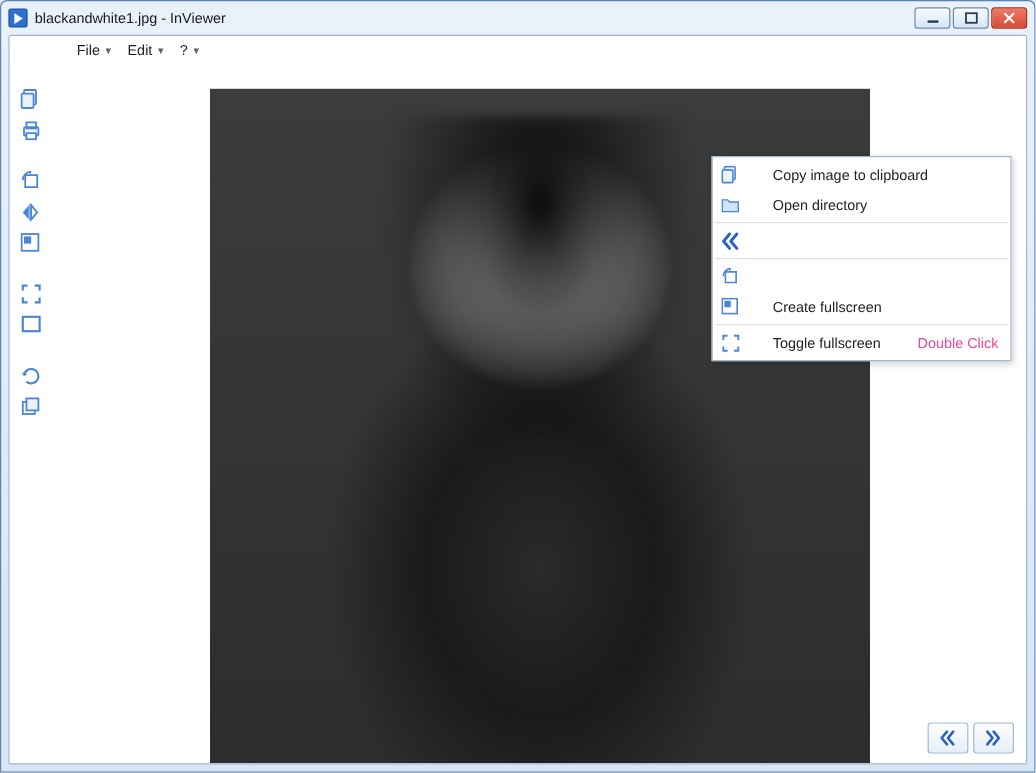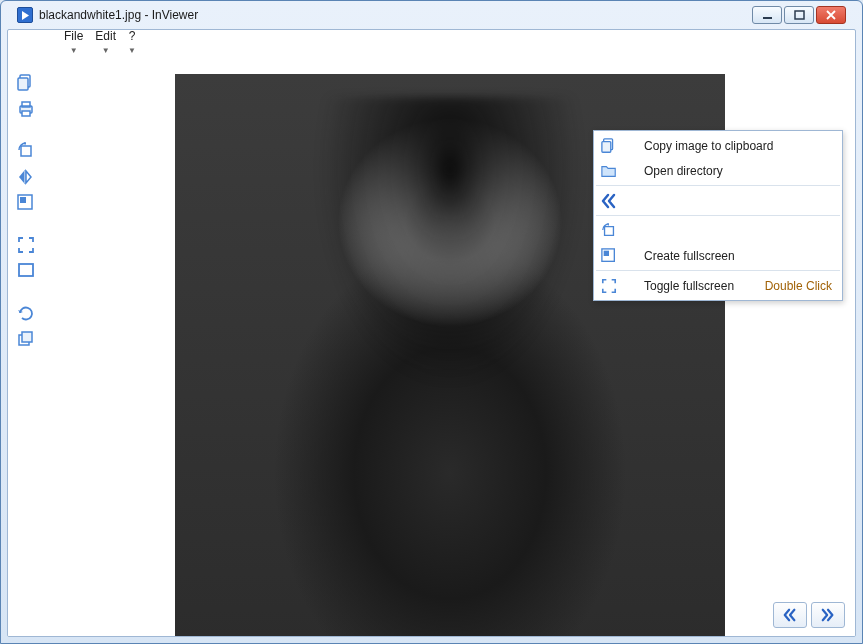--- a/index.html
+++ b/index.html
@@ -22,21 +22,21 @@
     border: 1px solid #5a84b4;
     border-radius: 6px 6px 0 0;
     display: flex;
     flex-direction: column;
     position: relative;
   }
   .titlebar {
     height: 28px;
     display: flex;
     align-items: center;
-    padding: 0 16px;
+    padding: 0 6px;
     color: #1a1a1a;
     font-size: 12px;
   }
   .titlebar-icon {
     width: 16px; height: 16px;
     margin-right: 6px;
     background: #2f6fd0;
     border: 1px solid #1d4e9a;
     border-radius: 2px;
     display: flex; align-items: center; justify-content: center;
@@ -79,21 +79,20 @@
     align-items: center;
     padding: 0 4px 0 50px;
     gap: 0;
     color: #222;
     font-size: 12px;
   }
   .menu-item {
     padding: 3px 6px;
     display: flex; align-items: center; gap: 3px;
     cursor: default;
-    flex-direction: column;
   }
   .menu-item .caret { font-size: 8px; color: #666; }
 
   .work {
     flex: 1;
     display: flex;
     position: relative;
     overflow: hidden;
   }
 
@@ -170,21 +169,21 @@
     white-space: nowrap;
   }
   .ctx-icon {
     width: 18px; height: 18px;
     display: flex; align-items: center; justify-content: center;
     color: #2a63c3;
   }
   .ctx-icon svg { width: 16px; height: 16px; }
   .ctx-sep { height: 1px; background: #d9e2ec; margin: 2px 2px; }
   .ctx-label { flex: 1; }
-  .ctx-shortcut { color: #a16207; font-size: 12px; }
+  .ctx-shortcut { color: #ec4899; font-size: 12px; }
 
   
   .bottom-nav {
     position: absolute;
     right: 10px;
     bottom: 8px;
     display: flex;
     gap: 4px;
     z-index: 5;
   }

